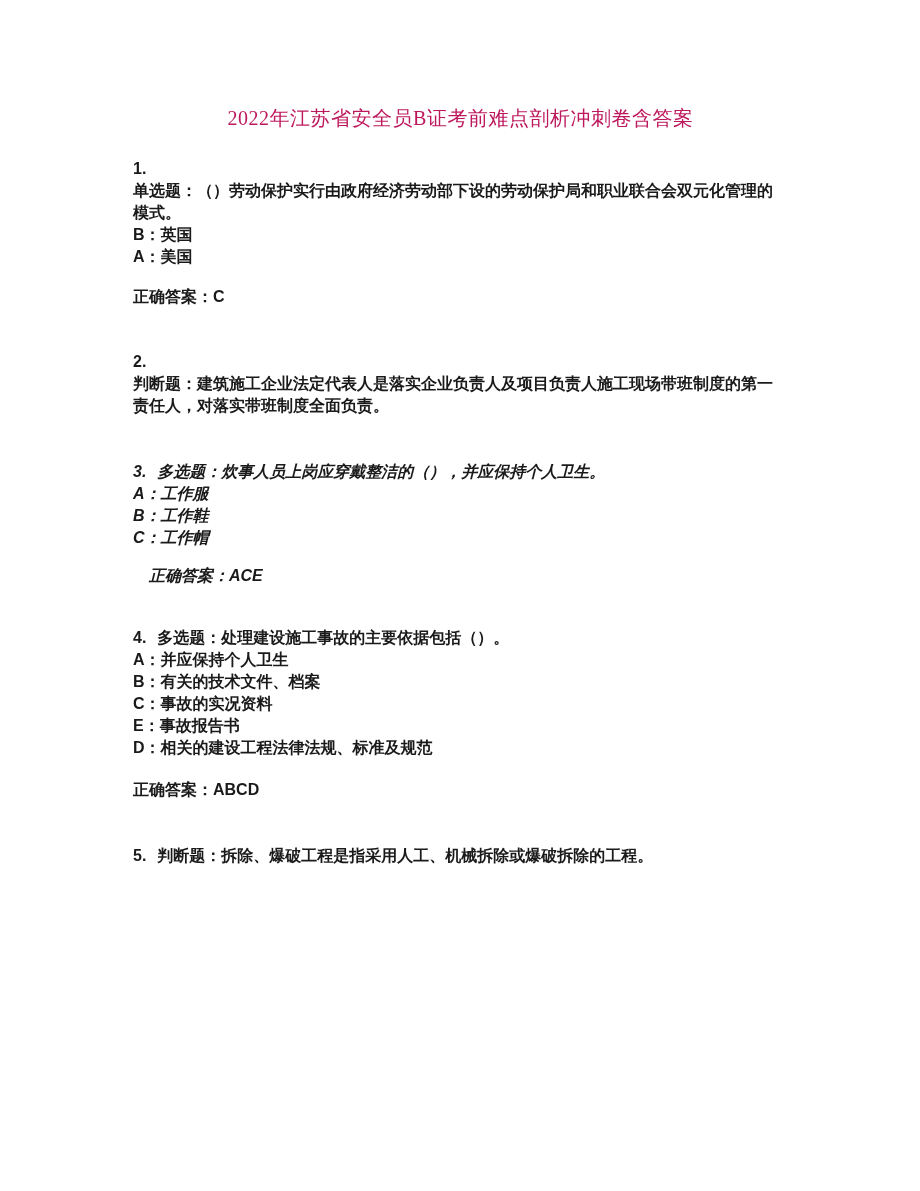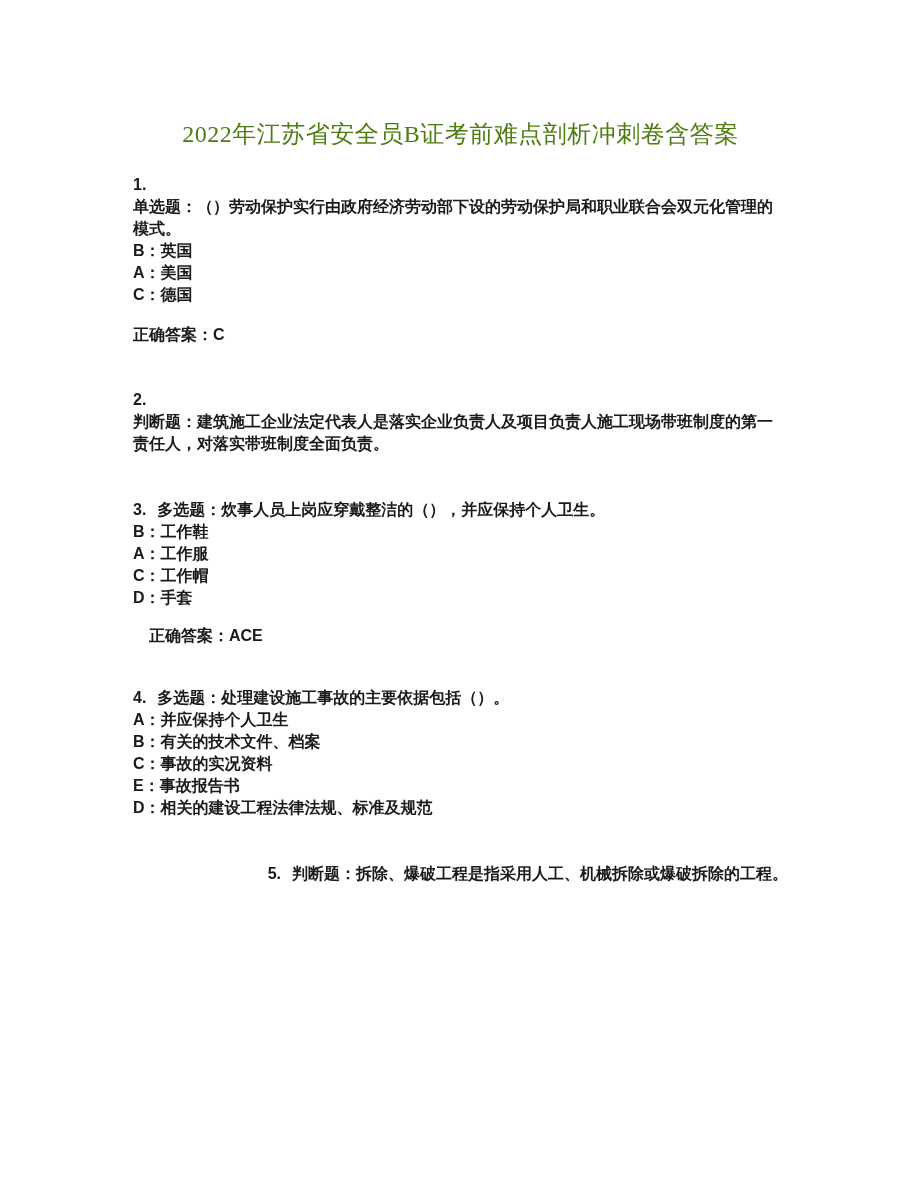--- a/index.html
+++ b/index.html
@@ -8,86 +8,85 @@
     height: 1191px;
     background: #ffffff;
     overflow: hidden;
   }
   .content {
     box-sizing: border-box;
     width: 920px;
     padding: 104px 132px 0 133px;
   }
   .doc-title {
-    margin: 16px;
+    margin: 0;
     font-family: "Liberation Serif", "DejaVu Serif", serif;
     font-weight: 400;
-    font-size: 24px;
+    font-size: 20px;
     line-height: 28px;
     letter-spacing: 0.5px;
     text-align: center;
-    color: #4d7c0f;
+    color: #be185d;
   }
   .question { max-width: 655px; }
   .question p {
     margin: 0;
     font-family: "Liberation Sans", "DejaVu Sans", sans-serif;
     font-weight: 700;
     font-size: 16px;
     line-height: 22px;
     color: #1a1a1a;
     word-break: break-all;
   }
   .q-inline-num { margin-right: 11px; }
   #q1 { margin-top: 26px; }
   #q1 .answer { margin-top: 18px; }
   #q2 { margin-top: 43px; }
   #q2 .answer { margin-top: 38px; }
-  #q3 { margin-top: 44px; }
+  #q3 { margin-top: 44px; font-style: italic; }
   #q3 .answer { margin-top: 16px; margin-left: 16px; }
   #q4 { margin-top: 40px; }
   #q4 .answer { margin-top: 20px; }
-  #q5 { margin-top: 44px; text-align: right; }
+  #q5 { margin-top: 44px; }
 </style>
 </head>
 <body>
 
 <div class="content">
 
   <h1 class="doc-title">2022年江苏省安全员B证考前难点剖析冲刺卷含答案</h1>
 
   <div class="question" id="q1">
     <p class="q-number">1.</p>
     <p class="q-body">单选题：（）劳动保护实行由政府经济劳动部下设的劳动保护局和职业联合会双元化管理的模式。</p>
     <p class="option">B：英国</p>
     <p class="option">A：美国</p>
-    <p class="option">C：德国</p>
     <p class="answer"><span>正确答案：</span><span>C</span></p>
   </div>
 
   <div class="question" id="q2">
     <p class="q-number">2.</p>
     <p class="q-body">判断题：建筑施工企业法定代表人是落实企业负责人及项目负责人施工现场带班制度的第一责任人，对落实带班制度全面负责。</p>
   </div>
 
   <div class="question" id="q3">
     <p class="q-body"><span class="q-inline-num">3.</span><span>多选题：炊事人员上岗应穿戴整洁的（），并应保持个人卫生。</span></p>
+    <p class="option">A：工作服</p>
     <p class="option">B：工作鞋</p>
-    <p class="option">A：工作服</p>
     <p class="option">C：工作帽</p>
-    <p class="option">D：手套</p>
     <p class="answer"><span>正确答案：</span><span>ACE</span></p>
   </div>
 
   <div class="question" id="q4">
     <p class="q-body"><span class="q-inline-num">4.</span><span>多选题：处理建设施工事故的主要依据包括（）。</span></p>
     <p class="option">A：并应保持个人卫生</p>
     <p class="option">B：有关的技术文件、档案</p>
     <p class="option">C：事故的实况资料</p>
     <p class="option">E：事故报告书</p>
     <p class="option">D：相关的建设工程法律法规、标准及规范</p>
+    <p class="answer"><span>正确答案：</span><span>ABCD</span></p>
   </div>
 
   <div class="question" id="q5">
     <p class="q-body"><span class="q-inline-num">5.</span><span>判断题：拆除、爆破工程是指采用人工、机械拆除或爆破拆除的工程。</span></p>
   </div>
 
 </div>
 
 </body></html>

